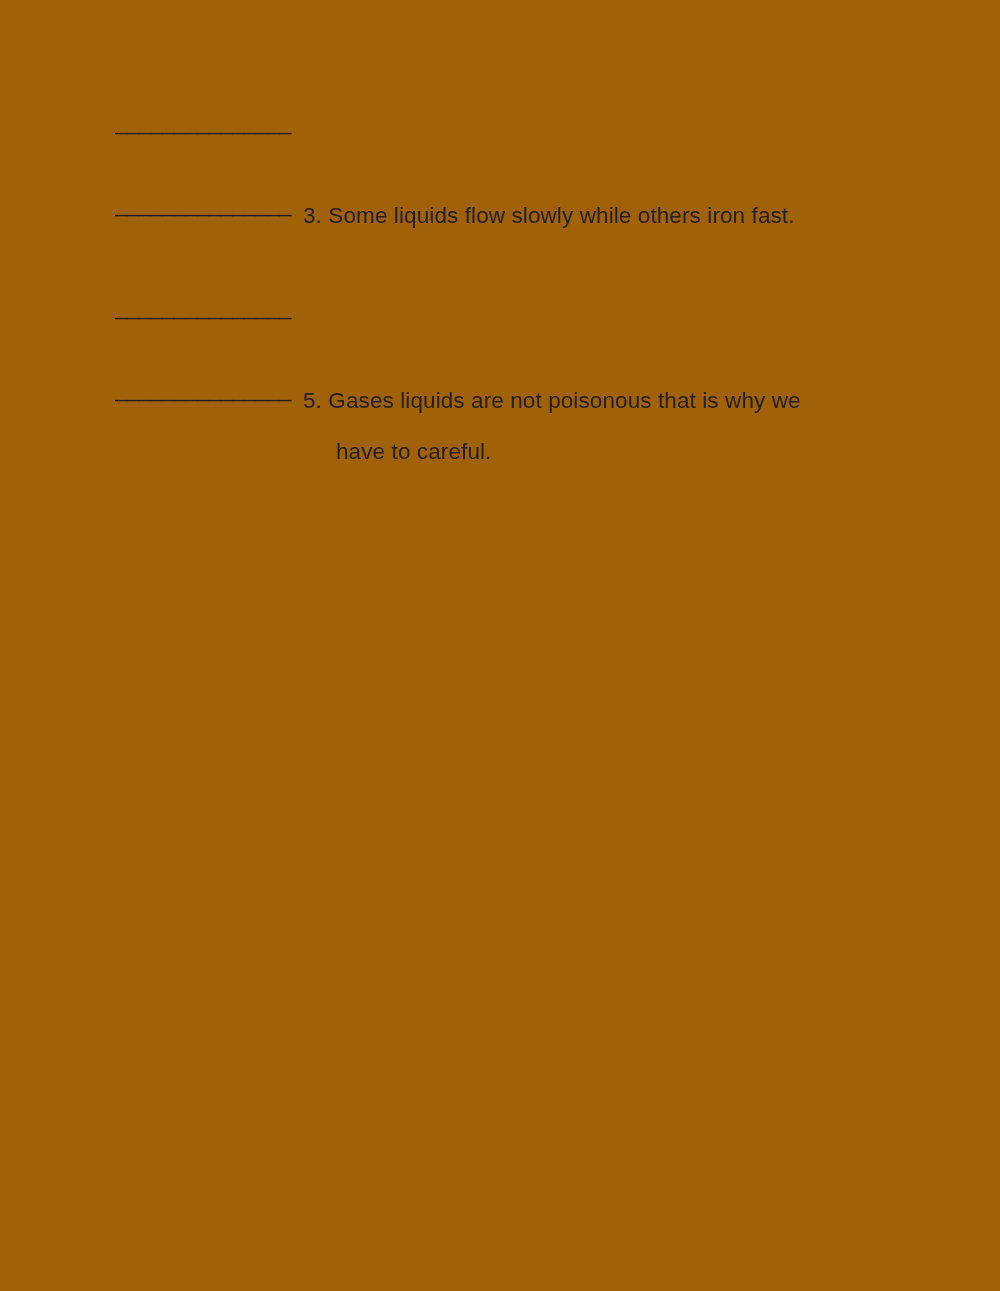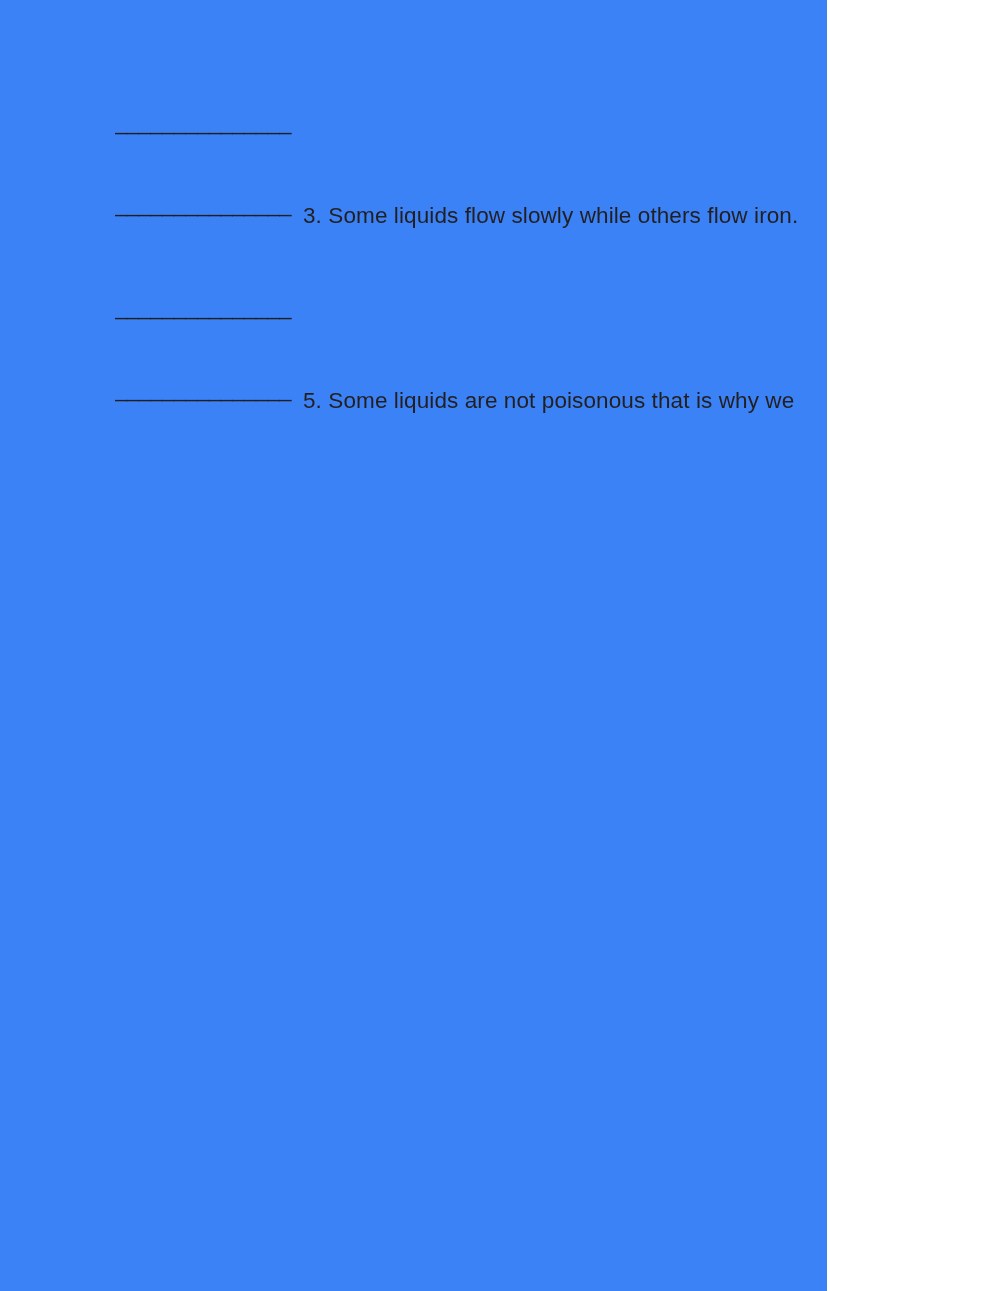--- a/index.html
+++ b/index.html
@@ -9,23 +9,23 @@
   body {
     width: 1000px;
     height: 1291px;
     background: #ffffff;
     font-family: "Liberation Sans", sans-serif;
     color: #231f20;
     overflow: hidden;
   }
   .page {
     position: relative;
-    width: 827px;
+    width: 1000px;
     height: 1291px;
-    background: #3b82f6;
+    background: #a16207;
     text-decoration: underline;
   }
   .worksheet {
     position: absolute;
     left: 115px;
     top: 108px;
     width: 800px;
   }
   .item {
     display: flex;
@@ -65,30 +65,31 @@
   <div class="worksheet">
 
     <div class="item">
       <span class="answer-blank">_______________</span>
     </div>
 
     <div class="item">
       <span class="answer-blank">_______________</span>
       <span class="statement">
         <span class="num">3.</span>
-        <span>Some liquids flow slowly while others flow iron.</span>
+        <span>Some liquids flow slowly while others iron fast.</span>
       </span>
     </div>
 
     <div class="item">
       <span class="answer-blank">_______________</span>
     </div>
 
     <div class="item">
       <span class="answer-blank">_______________</span>
       <span class="statement">
         <span class="num">5.</span>
-        <span>Some liquids are not poisonous that is why we</span>
+        <span>Gases liquids are not poisonous that is why we</span>
+        <span class="wrap-line">have to careful.</span>
       </span>
     </div>
 
   </div>
 </div>
 
 </body></html>

